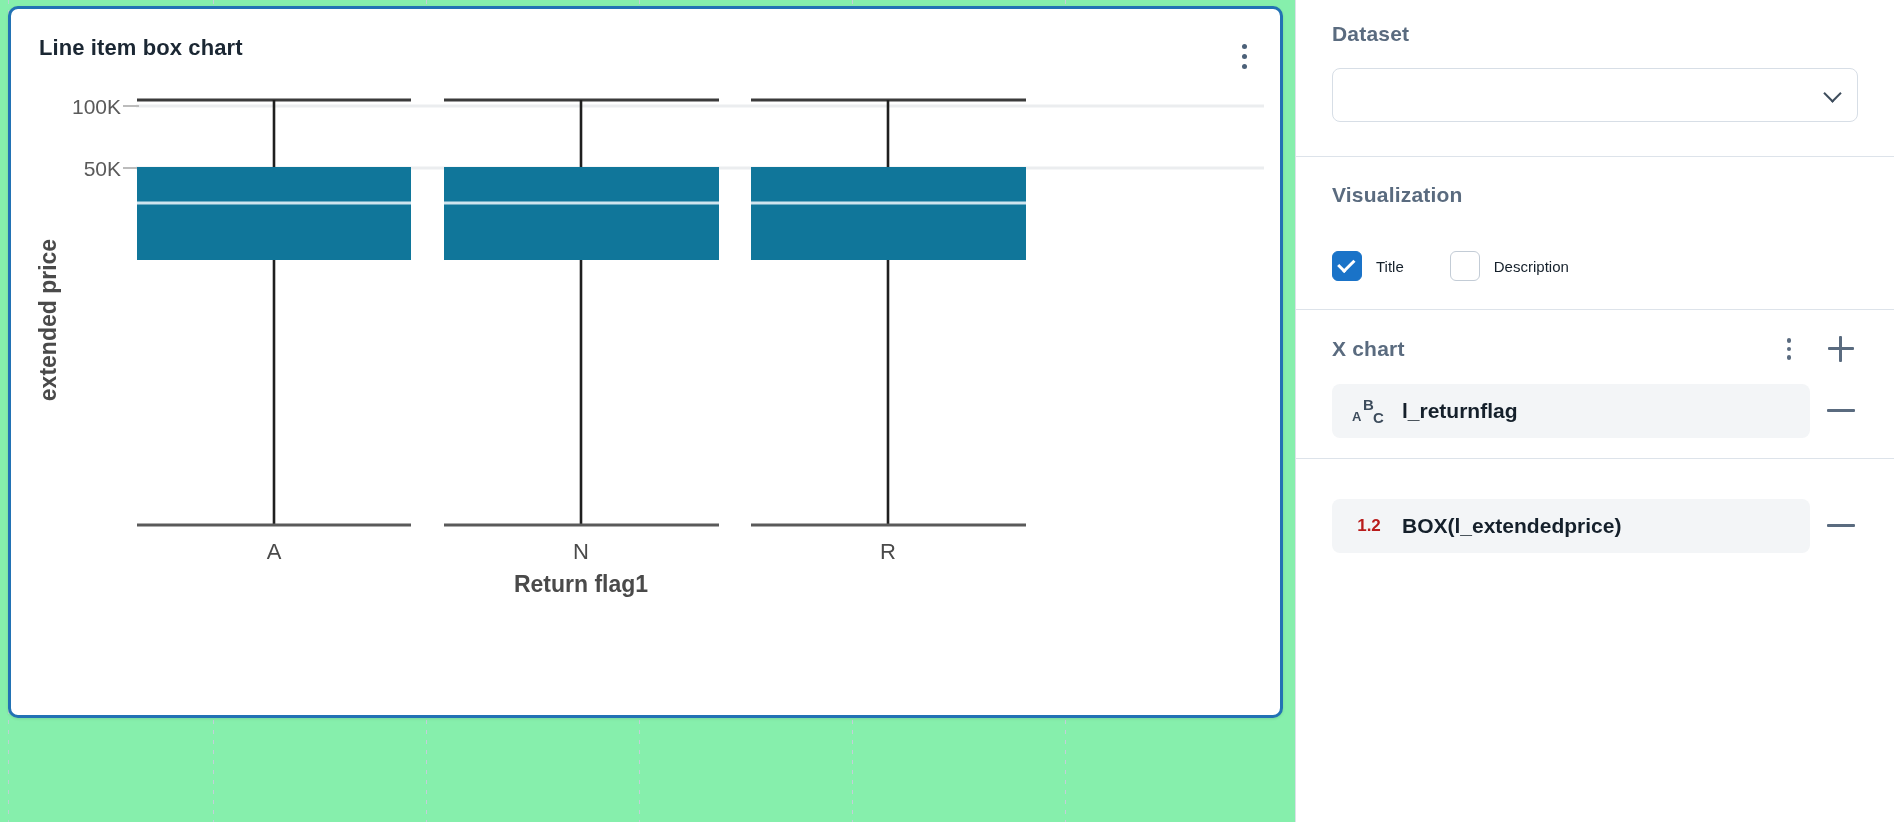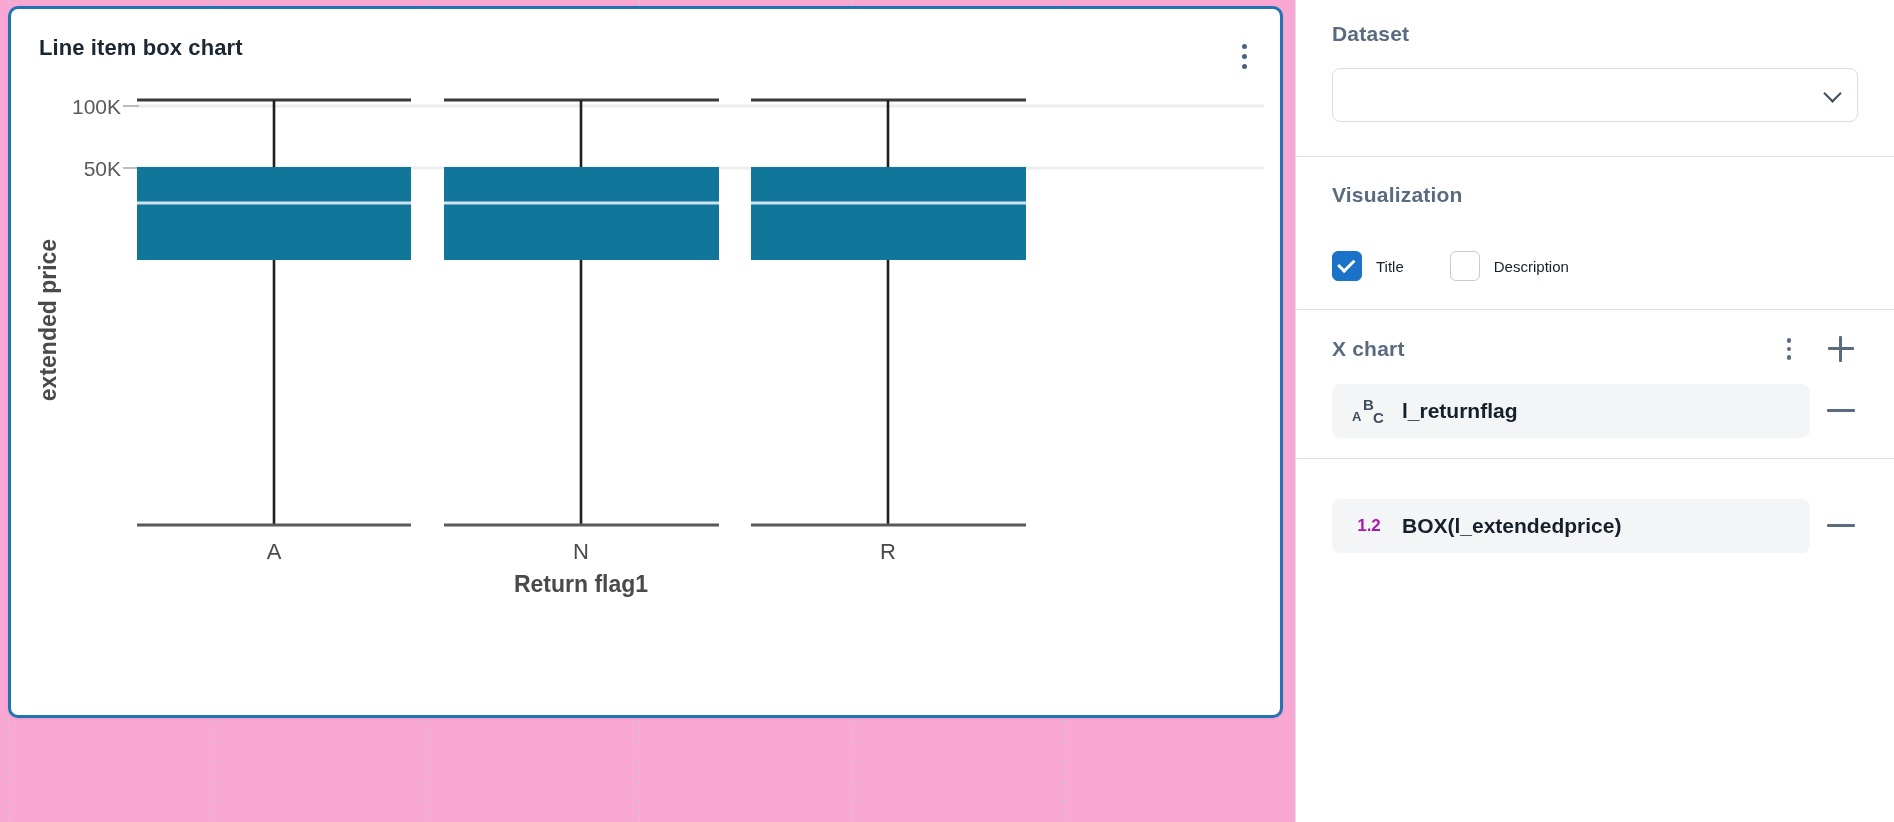--- a/index.html
+++ b/index.html
@@ -8,21 +8,21 @@
     font-family: "Liberation Sans", sans-serif;
     background: #ffffff;
     overflow: hidden;
   }
   #app { position: relative; width: 1894px; height: 822px; display: flex; }
 
   
   .canvas {
     position: relative;
     width: 1295px; height: 822px;
-    background: #f9a8d4;
+    background: #86efac;
     overflow: hidden;
   }
   .grid-dots {
     position: absolute; left: 8px; top: 0; width: 1285px; bottom: 0;
     background-image:
       repeating-linear-gradient(to bottom, #c3ced9 0 4px, transparent 4px 10px);
     background-repeat: repeat-y;
     background-size: 1px 100%;
     opacity: .85;
   }
@@ -118,21 +118,21 @@
   }
   .pill-name { font-size: 21px; font-weight: bold; color: #15202b; }
   .minus { width: 34px; height: 34px; position: relative; cursor: pointer; flex: none; }
   .minus::before { content:""; position:absolute; left:3px; right:3px; top:15px; height:3px; background:#5a6b7f; border-radius:1px; }
 
   .abc { position: relative; width: 34px; height: 28px; flex: none; }
   .abc span { position: absolute; color: #3d4c5c; font-weight: 600; line-height: 1; }
   .abc .a { left: 0;  bottom: 2px; font-size: 13px; }
   .abc .b { left: 11px; top: 0;    font-size: 15px; }
   .abc .c { left: 21px; bottom: 0; font-size: 15px; }
-  .numico { font-size: 17px; font-weight: bold; color: #a21caf; width: 34px; flex: none; text-align: center; }
+  .numico { font-size: 17px; font-weight: bold; color: #b91c1c; width: 34px; flex: none; text-align: center; }
 </style>
 </head>
 <body>
 
 <div id="app">
 
   <div class="canvas">
 
     <div class="grid-dots"></div>
     <div class="vline" style="left:213px"></div>

